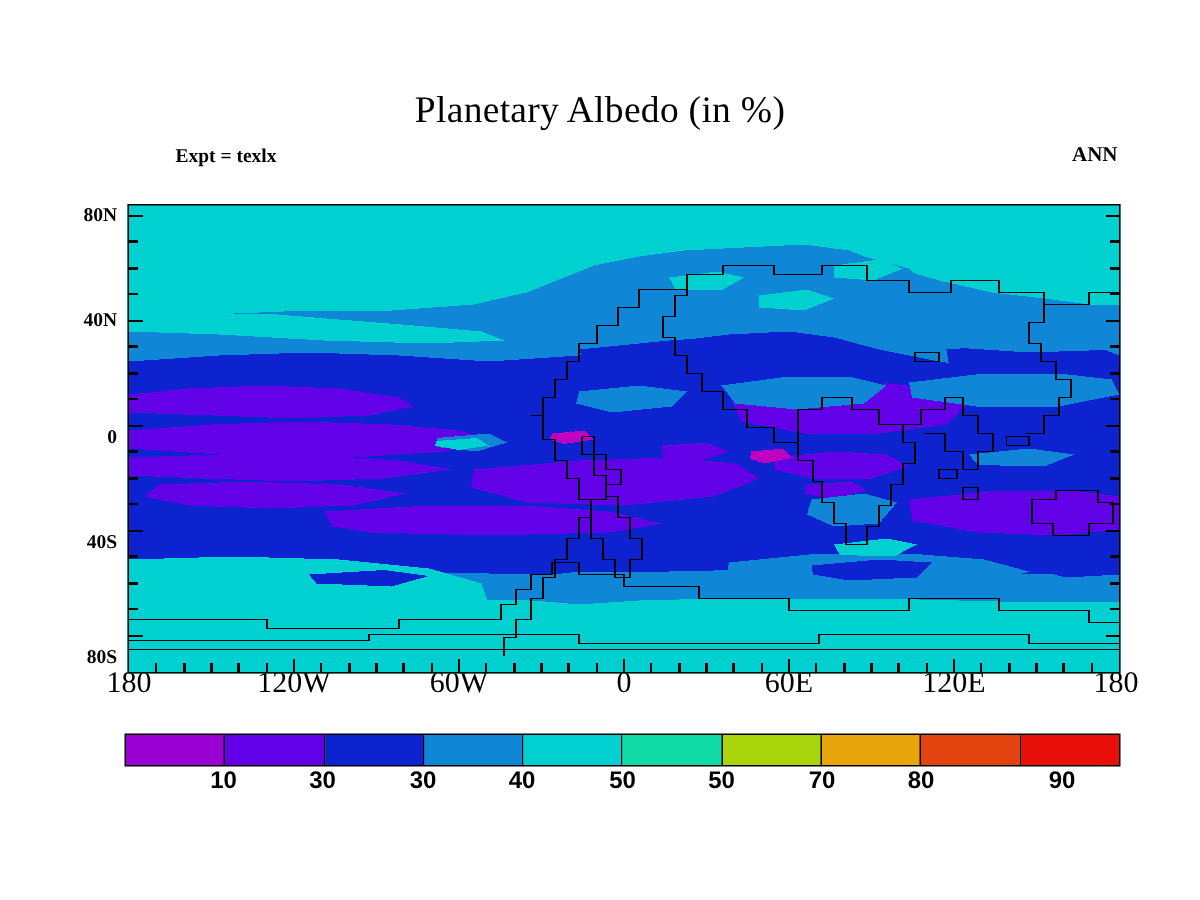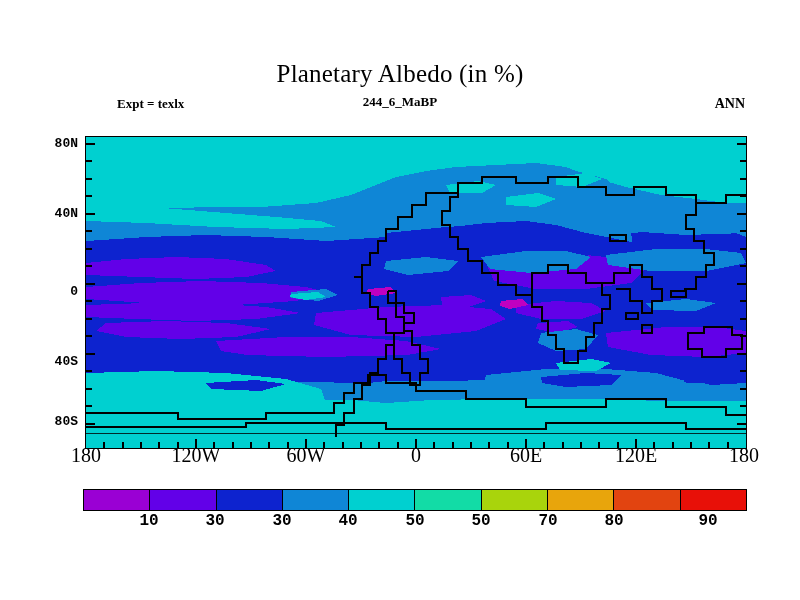--- a/index.html
+++ b/index.html
@@ -74,21 +74,21 @@
     background: #00CCCC;
   }
   #map-svg { display: block; }
 
   
   .ytick {
     position: absolute;
     right: 722px;
     font-size: 13px;
     font-weight: bold;
-    font-family: Liberation Mono, monospace;
+    font-family: Liberation Serif, serif;
     text-align: right;
     white-space: nowrap;
     transform: translateY(-50%);
   }
   .xtick {
     position: absolute;
     top: 444px;
     font-size: 20px;
     font-family: "Liberation Serif", serif;
     white-space: nowrap;
@@ -116,40 +116,39 @@
     height: 100%;
     border-right: 1px solid #000000;
     box-sizing: border-box;
   }
   #colorbar .swatch:last-child { border-right: none; }
   .cbtick {
     position: absolute;
     top: 512px;
     font-size: 16px;
     font-weight: bold;
-    font-family: Liberation Mono, monospace;
+    font-family: Liberation Sans, sans-serif;
     transform: translateX(-50%);
     white-space: nowrap;
   }
 </style>
 </head>
 <body>
 
 <div id="figure">
 
   <div class="title-main">Planetary Albedo (in %)</div>
-  <div class="title-sub">244_6_MaBP</div>
   <div class="label-expt">Expt = texlx</div>
   <div class="label-season">ANN</div>
 
   <div class="ytick" style="top:143px">80N</div>
   <div class="ytick" style="top:213px">40N</div>
   <div class="ytick" style="top:291px">0</div>
   <div class="ytick" style="top:361px">40S</div>
-  <div class="ytick" style="top:421px">80S</div>
+  <div class="ytick" style="top:438px">80S</div>
 
   <div class="xtick" style="left:86px">180</div>
   <div class="xtick" style="left:196px">120W</div>
   <div class="xtick" style="left:306px">60W</div>
   <div class="xtick" style="left:416px">0</div>
   <div class="xtick" style="left:526px">60E</div>
   <div class="xtick" style="left:636px">120E</div>
   <div class="xtick" style="left:744px">180</div>
 
   <div id="map-panel">

